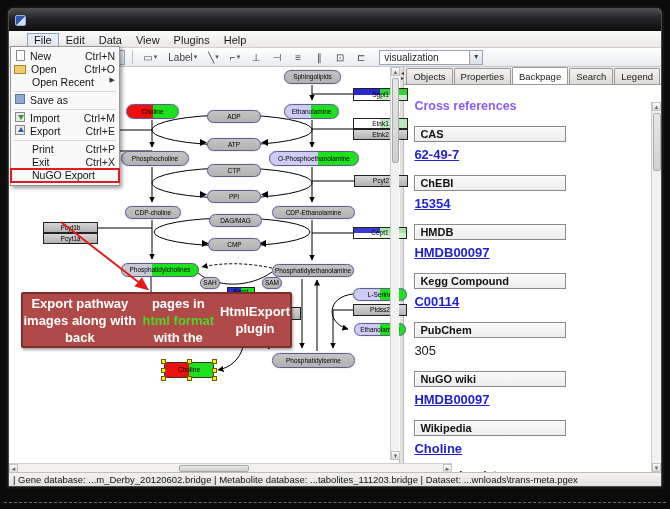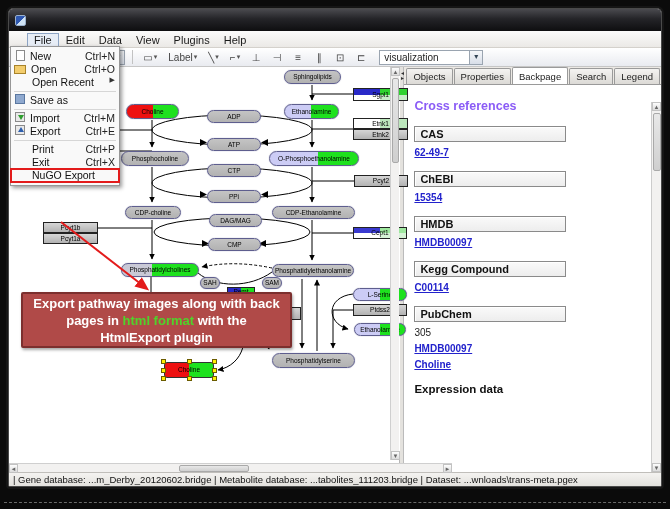--- a/index.html
+++ b/index.html
@@ -73,21 +73,21 @@
   #tabs { height:17px; background:#ece9e4; display:flex; align-items:flex-end; font-size:9.5px; padding-left:2px; }
   .tab { padding:2px 6px 2px; border:1px solid #9a9a9a; border-bottom:none; background:linear-gradient(#f4f3f1,#dcdad6);
          margin-right:1px; border-radius:2px 2px 0 0; color:#222; }
   .tab.active { background:#fff; padding-top:3px; position:relative; top:0; }
   #panel-content { flex:1; background:#fff; padding:14px 22px 0 10px; position:relative; overflow:hidden;
                    border-top:1px solid #9a9a9a; }
   #xref-heading { color:#8b5cf6; font-weight:bold; font-size:12.5px; margin-bottom:4px; }
   .xref-header { width:152px; height:16px; background:linear-gradient(#fafafa,#ededed); border:1px solid #8a8a8a;
                  box-shadow:inset 1px 1px 0 #fff; font-weight:bold; font-size:11px; color:#111;
                  line-height:14px; padding-left:5px; margin-top:13px; }
-  .xref-value { margin-top:5px; font-size:10px; }
+  .xref-value { margin-top:5px; font-size:13px; }
   .xref-value a { color:#2222cc; font-weight:bold; }
   .xref-value .plain { color:#222; }
   #expr-heading { font-weight:bold; font-size:11.5px; color:#111; margin-top:13px; }
   #panel-scroll { position:absolute; right:0; top:17px; bottom:0; width:10px; background:#f2f1f0; border-left:1px solid #ccc; }
   #panel-thumb { left:1px; top:11px; width:8px; height:58px; }
 
   
   #statusbar { position:absolute; left:0; right:0; bottom:0; height:14px; background:linear-gradient(#f4f3f1,#e3e1dd);
                border-top:1px solid #c0beba; font-size:9.5px; color:#111; line-height:13px; padding-left:4px;
                white-space:nowrap; overflow:hidden; }
@@ -108,21 +108,21 @@
   .ic-save { background:#c7c7c7; border:1px solid #9a9a9a; width:10px !important; height:10px !important; margin-left:1px; }
   .ic-saveas { background:#8fa9cf; border:1px solid #5a77a0; width:10px !important; height:10px !important; margin-left:1px; }
   .ic-import { background:#e9e9e9; border:1px solid #8a8a8a; width:10px !important; height:10px !important; margin-left:1px; }
   .ic-import::after { content:""; position:absolute; left:2px; top:2px; border:3px solid transparent; border-top:5px solid #2e9e2e; }
   .ic-export { background:#e9e9e9; border:1px solid #8a8a8a; width:10px !important; height:10px !important; margin-left:1px; }
   .ic-export::after { content:""; position:absolute; left:2px; bottom:2px; border:3px solid transparent; border-bottom:5px solid #2e5fae; }
 
   
   #callout { position:absolute; left:11px; top:225px; width:271px; height:56px; z-index:5;
              background:#b04a48; border:2px solid #7c2f2e; border-radius:2px;
-             display:flex; flex-direction:column; align-items:center; justify-content:center;
+             display:flex; align-items:center; justify-content:center;
              color:#fff; font-weight:bold; font-size:13px; text-align:center; line-height:17px;
              box-shadow:1px 2px 3px rgba(0,0,0,.35); }
   #callout .hl { color:#4fd32b; }
 
   
   #annotation-layer { position:absolute; left:0; top:0; width:654px; height:479px; z-index:60; pointer-events:none; }
 </style>
 </head>
 <body>
 
@@ -315,21 +315,23 @@
               <div class="xref-header">CAS</div>
               <div class="xref-value"><a href="#">62-49-7</a></div>
               <div class="xref-header">ChEBI</div>
               <div class="xref-value"><a href="#">15354</a></div>
               <div class="xref-header">HMDB</div>
               <div class="xref-value"><a href="#">HMDB00097</a></div>
               <div class="xref-header">Kegg Compound</div>
               <div class="xref-value"><a href="#">C00114</a></div>
               <div class="xref-header">PubChem</div>
               <div class="xref-value"><span class="plain">305</span></div>
+              <div class="xref-header">NuGO wiki</div>
               <div class="xref-value"><a href="#">HMDB00097</a></div>
+              <div class="xref-header">Wikipedia</div>
               <div class="xref-value"><a href="#">Choline</a></div>
             </div>
           <div id="expr-heading">Expression data</div>
           <div id="panel-scroll">
             <span class="sb-btn" style="top:0;left:0;width:9px;">▲</span>
             <span class="sb-thumb" id="panel-thumb"></span>
             <span class="sb-btn" style="bottom:0;left:0;width:9px;">▼</span>
           </div>
         </div>
       </div>

